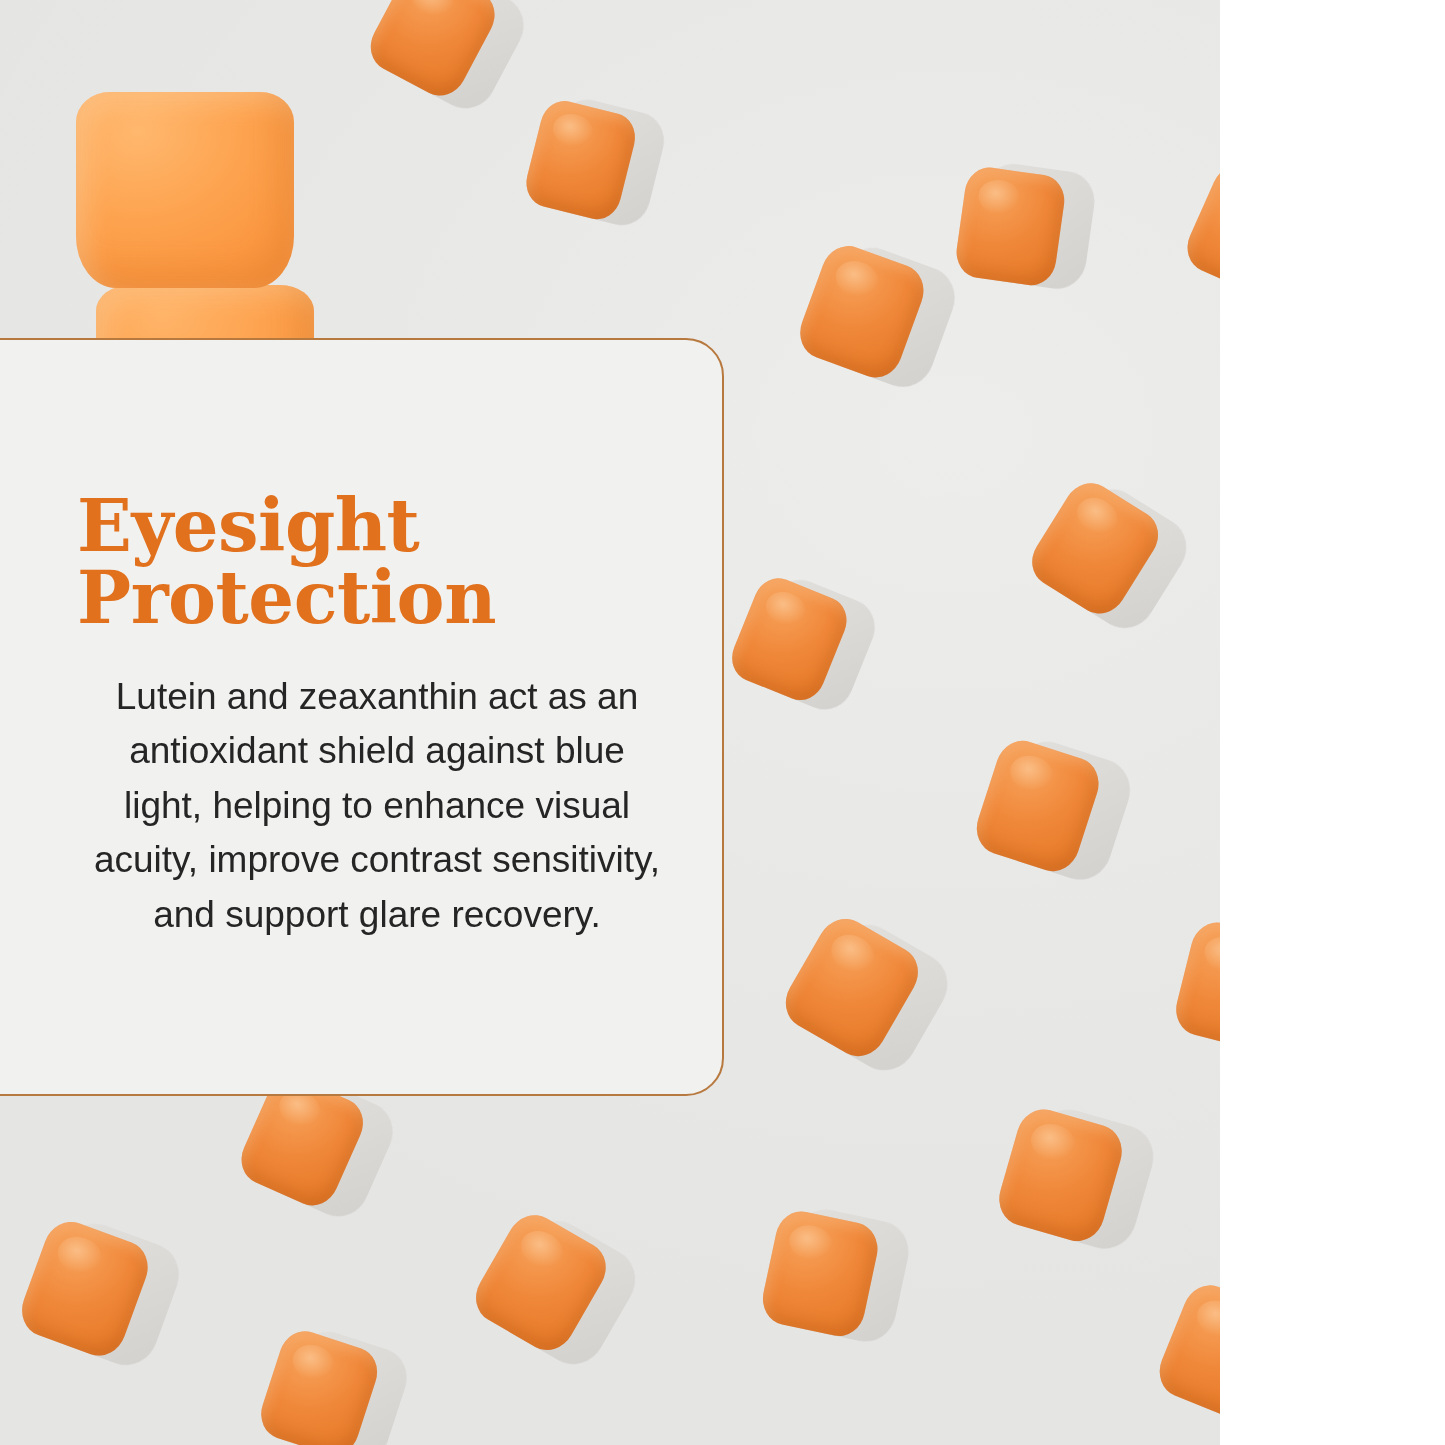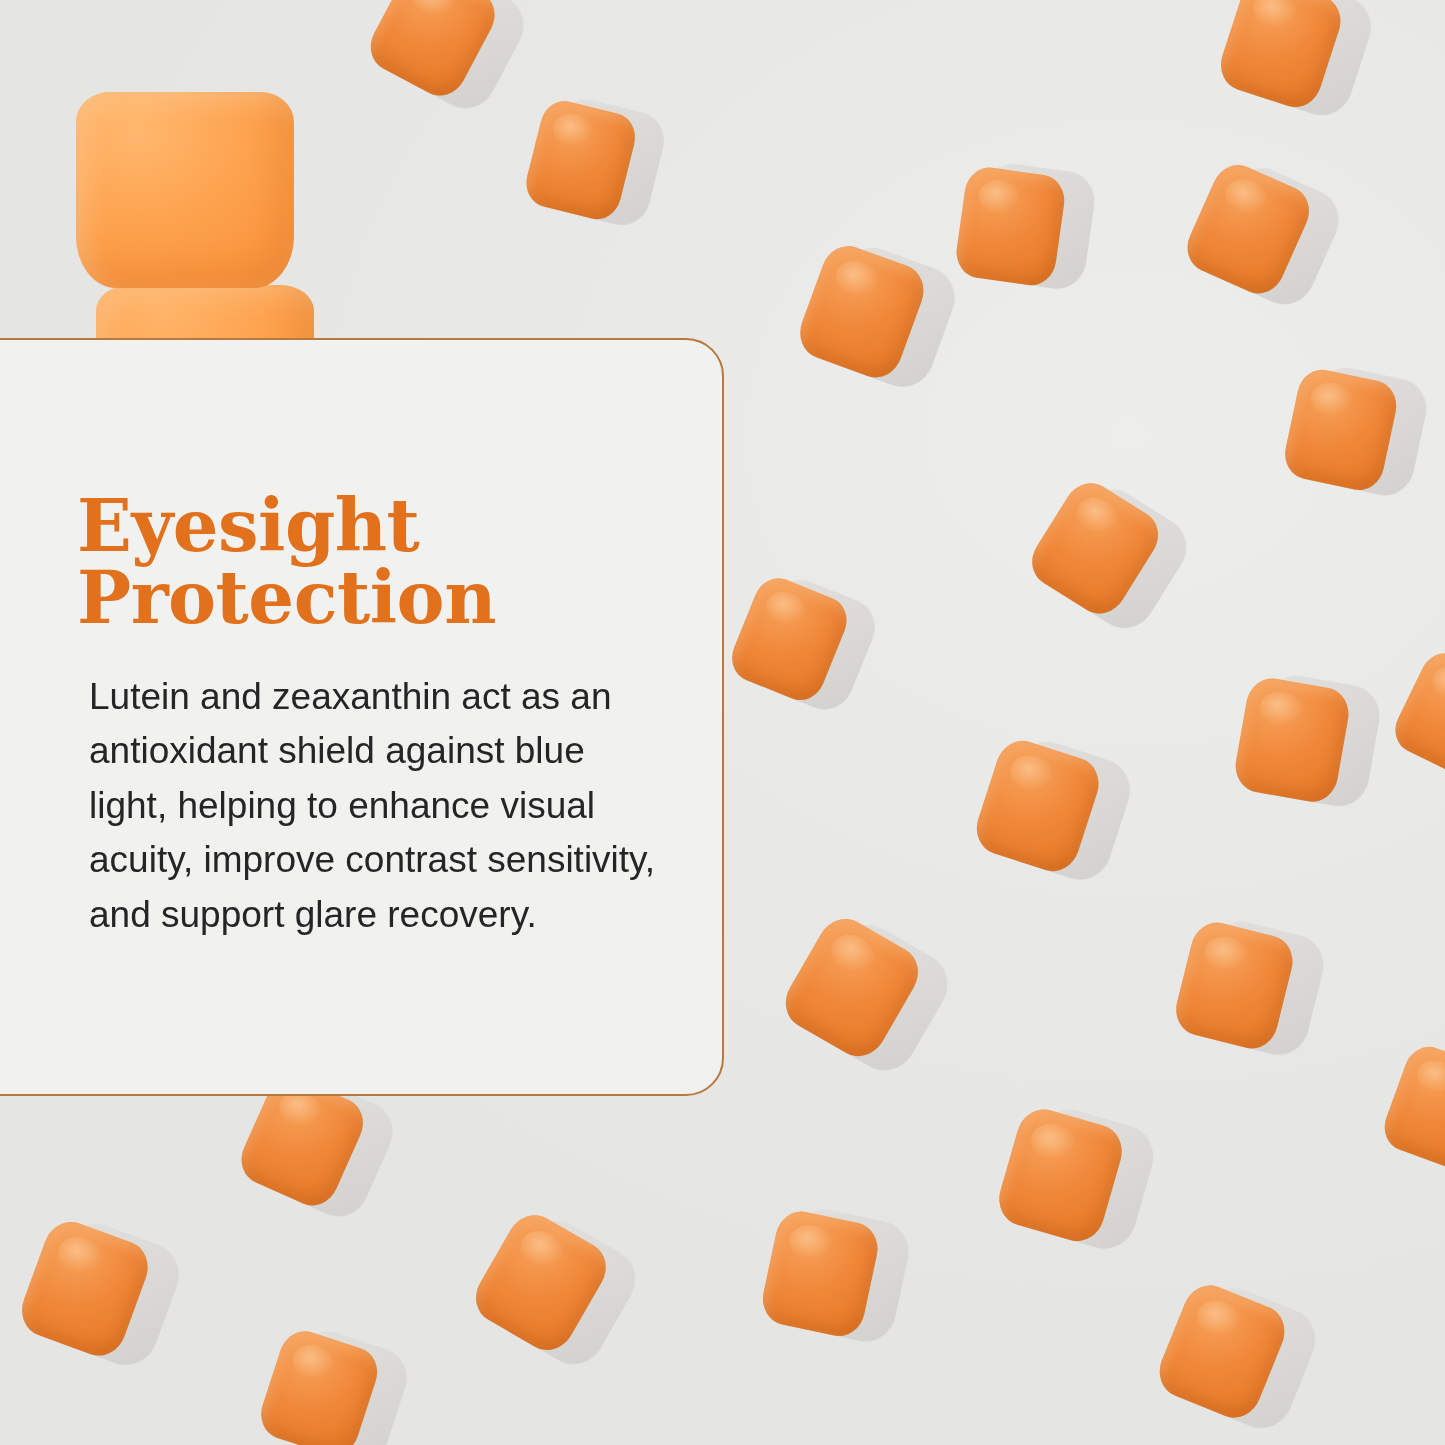--- a/index.html
+++ b/index.html
@@ -2,21 +2,21 @@
 <html><head>
 <meta charset="utf-8">
 <style>
   html, body {
     margin: 0;
     padding: 0;
     background: #ffffff;
   }
   #stage {
     position: relative;
-    width: 1445px;
+    width: 1220px;
     height: 1445px;
     overflow: hidden;
     background: #e9e9e8;
     font-family: "Liberation Sans", sans-serif;
   }
 
   
   .bg-wash {
     position: absolute;
     inset: 0;
@@ -128,20 +128,21 @@
     margin: 0 0 36px 0;
     white-space: pre-line;
   }
   .bodytext {
     color: #252525;
     font-family: "Liberation Sans", sans-serif;
     font-size: 37px;
     line-height: 1.47;
     margin: 12px;
     max-width: 600px;
+    text-align: center;
   }
 </style>
 </head>
 <body>
 
 <div id="stage">
 
   <div class="bg-wash"></div>
 
   <div id="gummy-layer">

